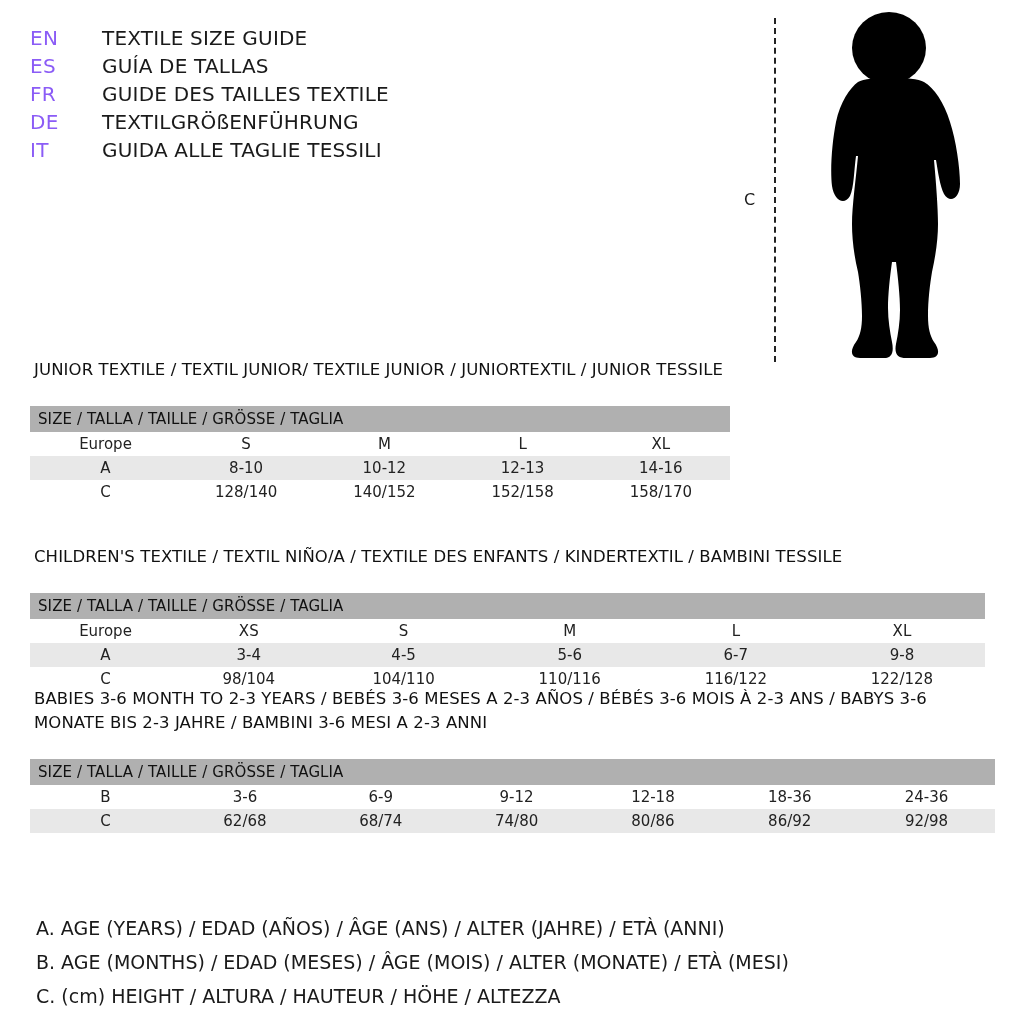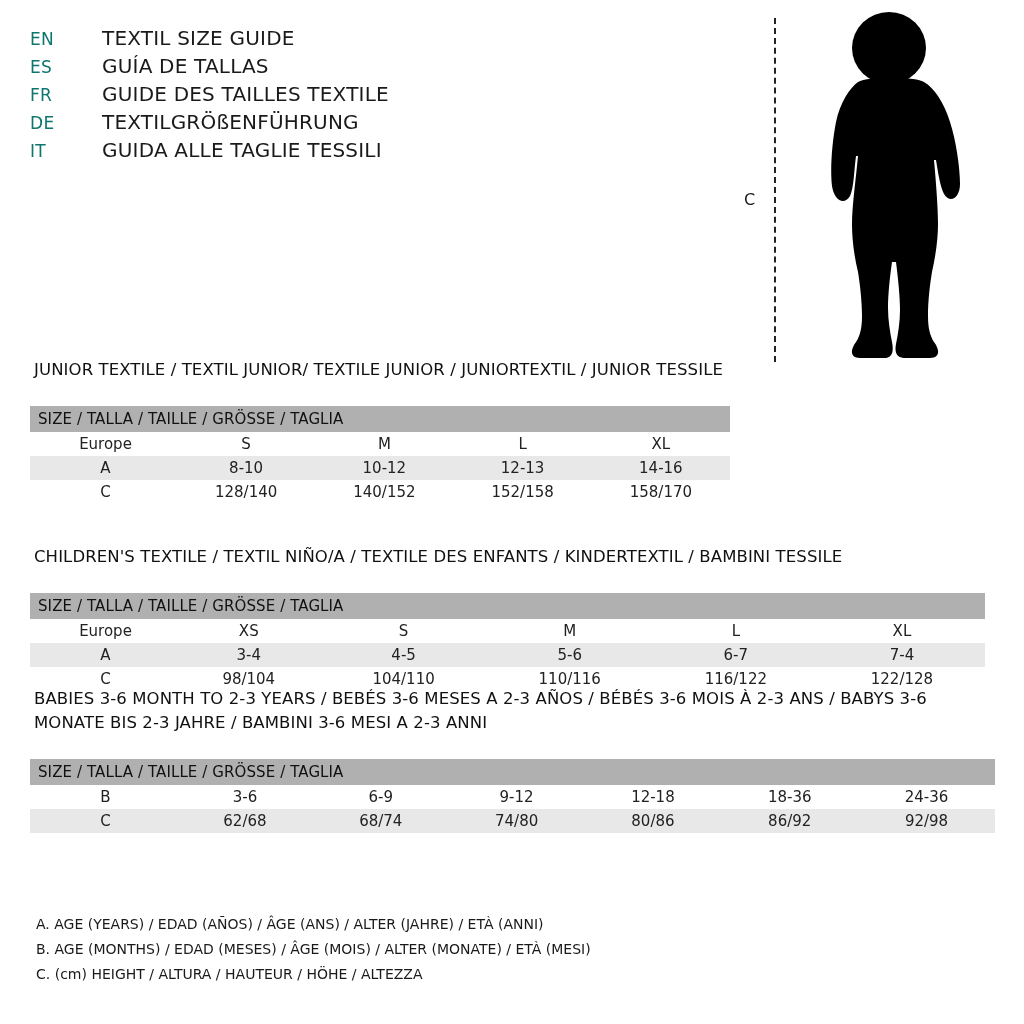--- a/index.html
+++ b/index.html
@@ -30,23 +30,23 @@
     top: 26px;
     width: 600px;
   }
   .title-row {
     display: flex;
     align-items: baseline;
     margin-bottom: 4px;
   }
   .title-lang {
     width: 72px;
-    font-size: 17px;
+    font-size: 20px;
     letter-spacing: 0.3px;
-    color: #0f766e;
+    color: #8b5cf6;
   }
   .title-text {
     font-size: 20px;
     letter-spacing: 0.2px;
     color: #1a1a1a;
   }
 
   
   .figure {
     position: absolute;
@@ -117,35 +117,35 @@
 
   .block { position: absolute; left: 30px; }
   #junior-block { top: 358px; width: 700px; }
   #children-block { top: 545px; width: 955px; }
   #babies-block { top: 687px; width: 965px; }
 
   .legend {
     position: absolute;
     left: 36px;
     top: 912px;
-    font-size: 14px;
+    font-size: 19px;
     line-height: 1.78;
     color: #1a1a1a;
   }
   .legend div { white-space: nowrap; }
 </style>
 </head>
 <body>
 
 <div class="page">
 
   <div class="title-block">
     <div class="title-row">
       <span class="title-lang">EN</span>
-      <span class="title-text">TEXTIL SIZE GUIDE</span>
+      <span class="title-text">TEXTILE SIZE GUIDE</span>
     </div>
     <div class="title-row">
       <span class="title-lang">ES</span>
       <span class="title-text">GUÍA DE TALLAS</span>
     </div>
     <div class="title-row">
       <span class="title-lang">FR</span>
       <span class="title-text">GUIDE DES TAILLES TEXTILE</span>
     </div>
     <div class="title-row">
@@ -228,21 +228,21 @@
             <td class="cell-val">M</td>
             <td class="cell-val">L</td>
             <td class="cell-val">XL</td>
           </tr>
           <tr class="row-grey">
             <td class="cell-label">A</td>
             <td class="cell-val">3-4</td>
             <td class="cell-val">4-5</td>
             <td class="cell-val">5-6</td>
             <td class="cell-val">6-7</td>
-            <td class="cell-val">7-4</td>
+            <td class="cell-val">9-8</td>
           </tr>
           <tr class="row-white">
             <td class="cell-label">C</td>
             <td class="cell-val">98/104</td>
             <td class="cell-val">104/110</td>
             <td class="cell-val">110/116</td>
             <td class="cell-val">116/122</td>
             <td class="cell-val">122/128</td>
           </tr>
         </tbody>

